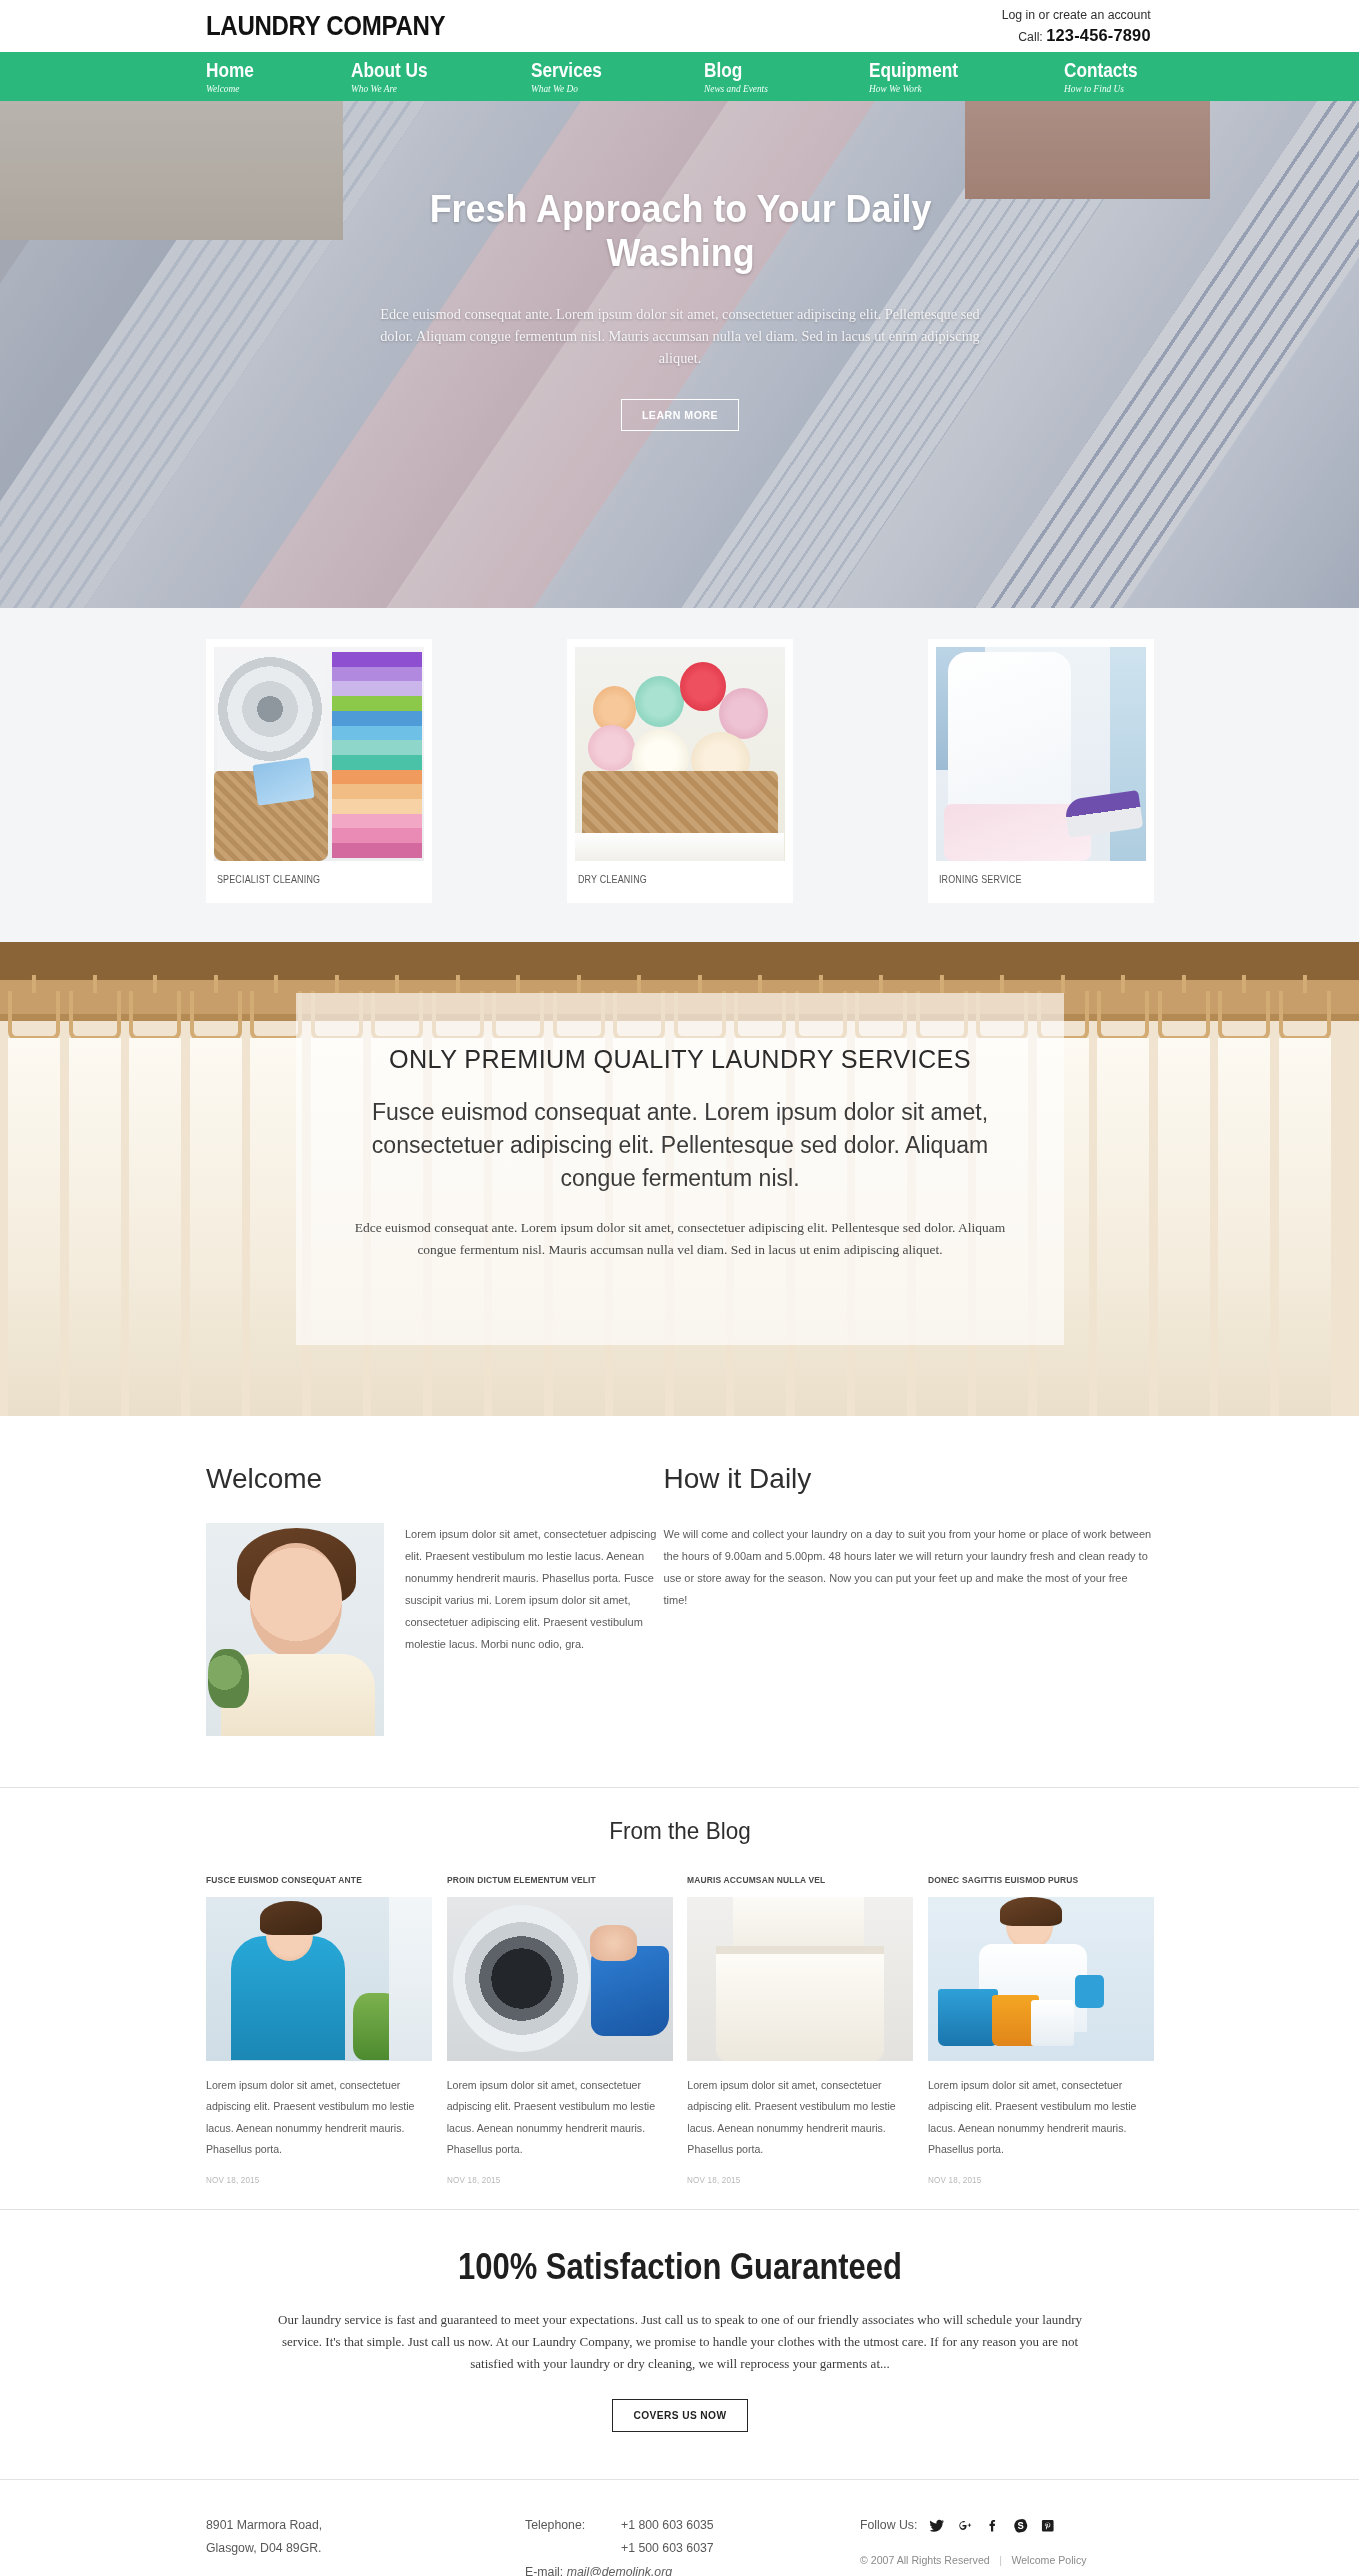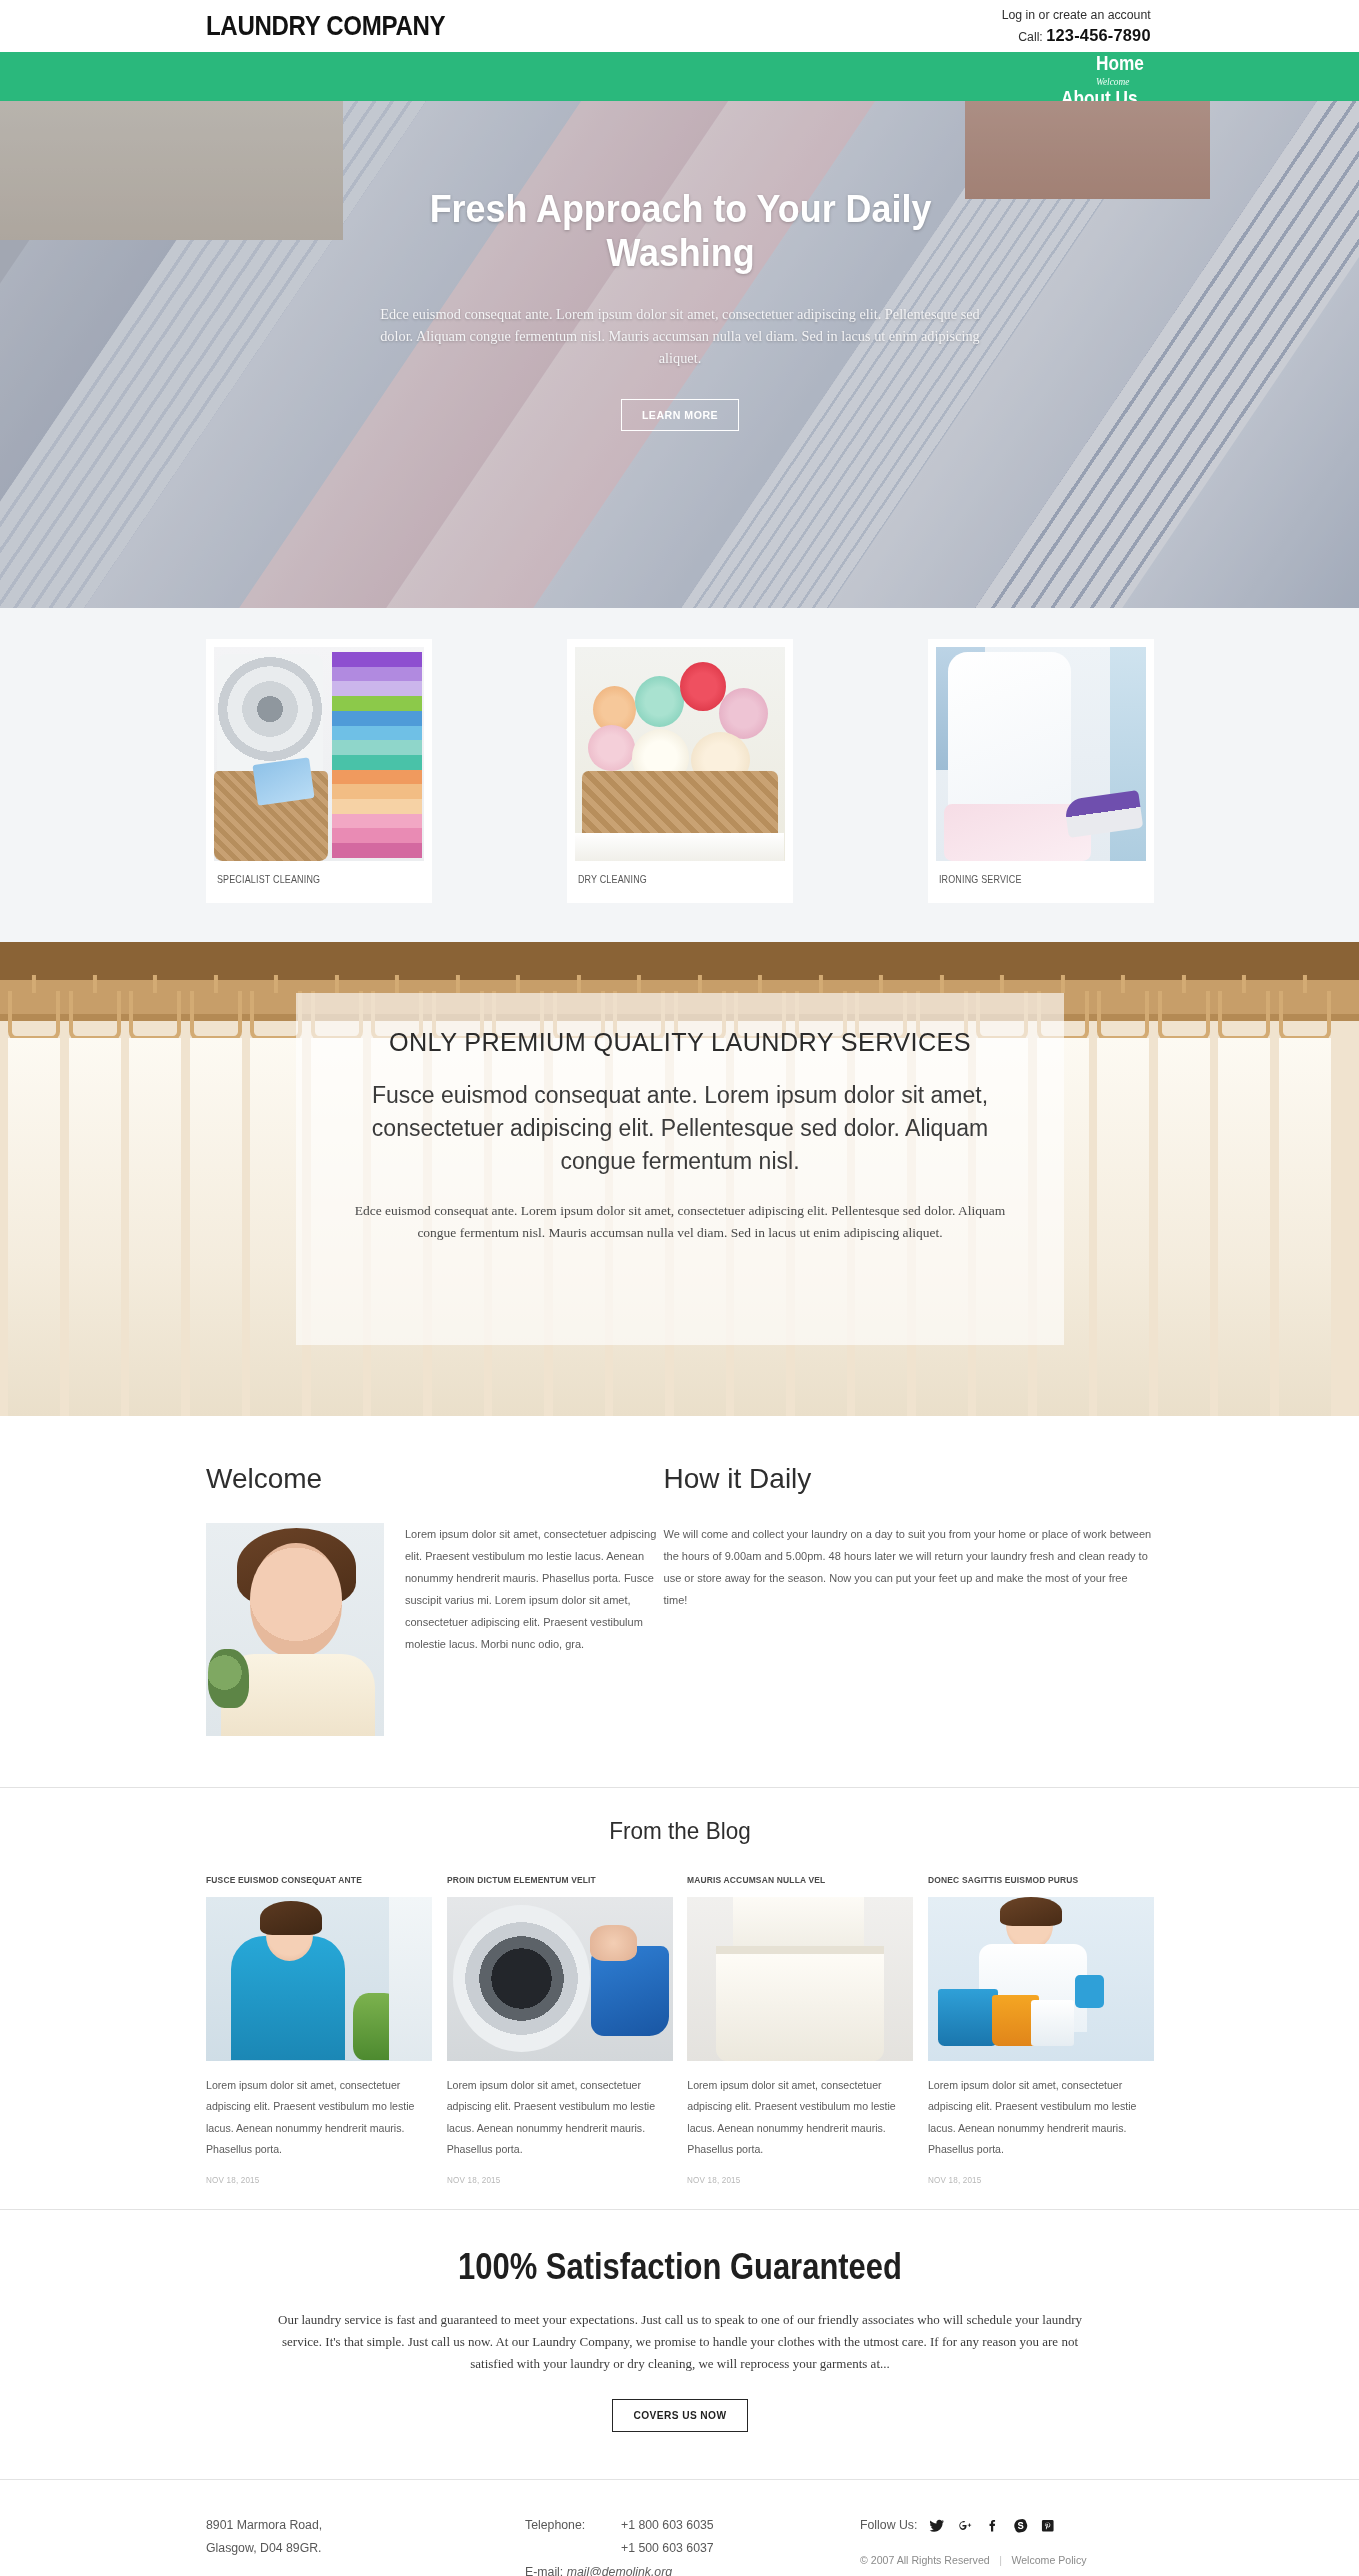--- a/index.html
+++ b/index.html
@@ -27,21 +27,21 @@
   .brand-wrap{ padding-left:0px; }
   .topright { text-align:right; line-height:1.35; padding-right:3.3px; }
   .login-link { font-size:12.3px; color:#2f2f2f; text-decoration:none; }
   .call-row { font-size:12.3px; color:#2f2f2f; white-space:nowrap; }
   .call-num { font-weight:bold; font-size:16.4px; color:#111; letter-spacing:0.2px; }
 
   
   .nav { background:#2ab87c; height:49px; }
   .nav-inner {
     width:948px; margin:0 auto; height:49px;
-    display:flex; align-items:flex-end; justify-content:space-between;flex-direction:column;
+    display:flex; align-items:center; justify-content:space-between;
   }
   .nav-item { text-decoration:none; display:block; line-height:1; }
   .nav-title {
     color:#ffffff; font-weight:bold; font-size:21px;
     transform:scaleX(0.82); transform-origin:left top; display:block;
     letter-spacing:0px; white-space:nowrap;
   }
   .nav-sub {
     color:#f0fff8; font-style:italic; font-size:11.4px; margin-top:2.5px;
     transform:scaleX(0.82); transform-origin:left top; display:block;
@@ -121,21 +121,21 @@
   .rail { position:absolute; left:0; right:0; top:72px; height:6.5px; background:#b48a54; }
   .hanger { position:absolute; top:49px; width:52px; height:49px;
     border-left:4.1px solid #d3ab74; border-right:4.1px solid #d3ab74; border-bottom:4.1px solid #d3ab74;
     transform:skewX(0deg); border-radius:0 0 8.2px 8.2px; }
   .hanger:before{ content:""; position:absolute; left:50%; top:-16.4px; width:4.1px; height:18px; background:#d3ab74; transform:translateX(-50%);}
   .garment { position:absolute; top:96px; width:52px; height:378px;
     background:linear-gradient(180deg,#fdfaf3 0%,#f4ecdd 60%,#eadfca 100%); }
   .prem-box {
     position:absolute; left:50%; top:51px; transform:translateX(-50%);
     width:768px; min-height:352px; background:rgba(255,255,255,0.62);
-    padding:34px 57px 38px; text-align:center;
+    padding:51px 57px 38px; text-align:center;
   }
   .prem-h {
     font-size:26px; color:#2b2b2b; font-weight:normal; letter-spacing:0.4px;
     transform:scaleX(0.97);
   }
   .prem-lead {
     font-size:23px; color:#3b3b3b; line-height:1.42; margin-top:21px; font-weight:300;
   }
   .prem-small {
     font-family:"Liberation Serif", serif; font-size:13.5px; color:#4a4a4a;

